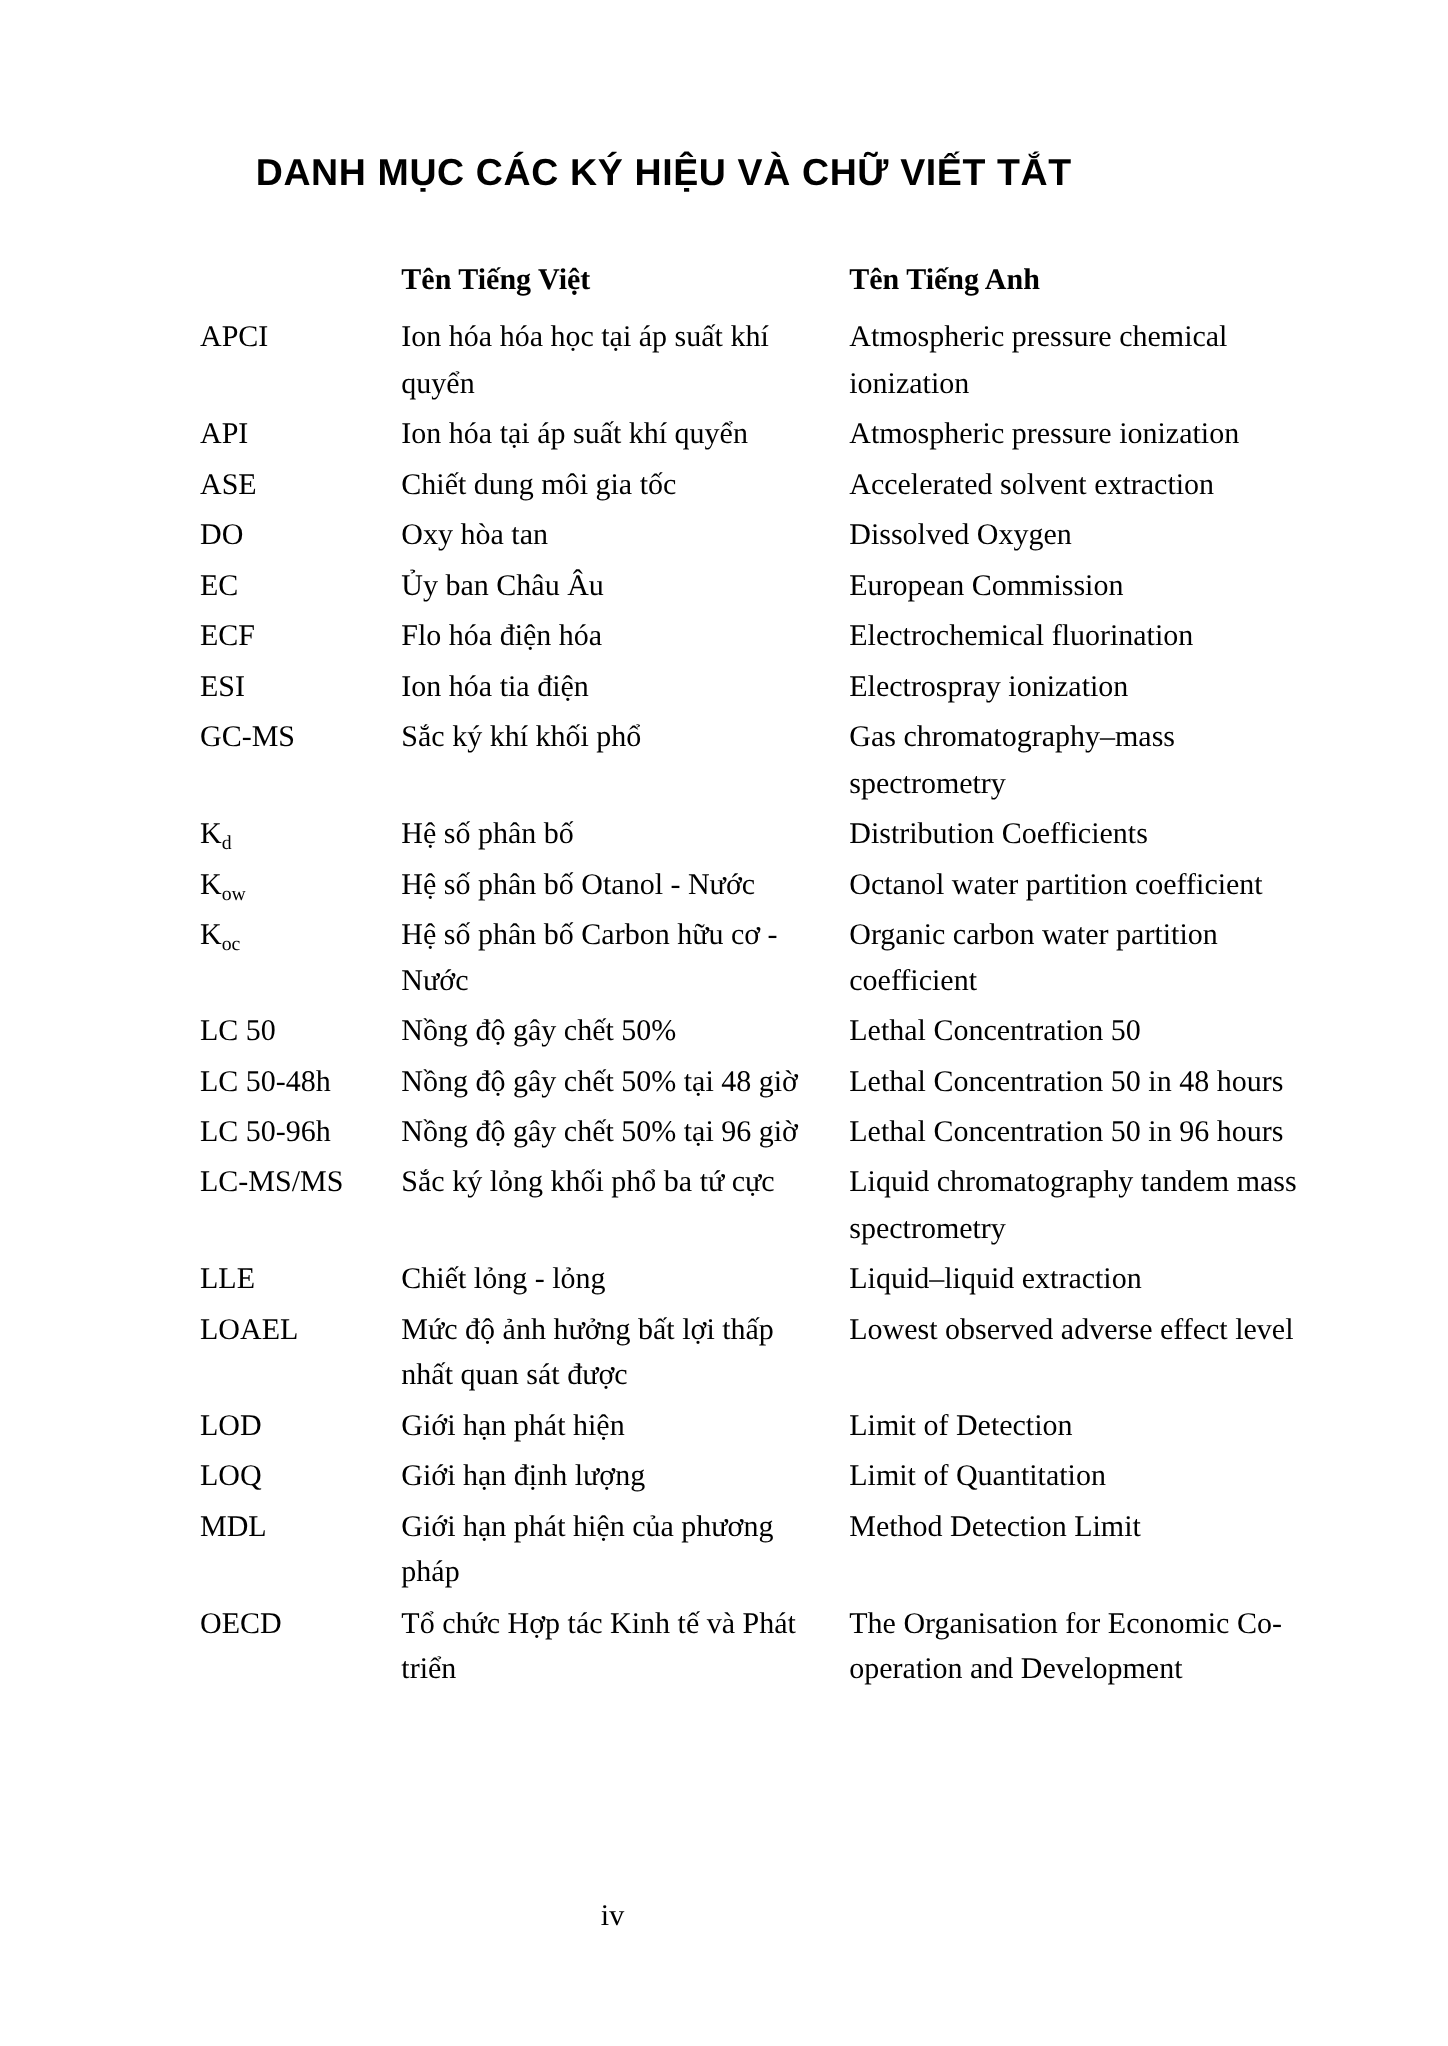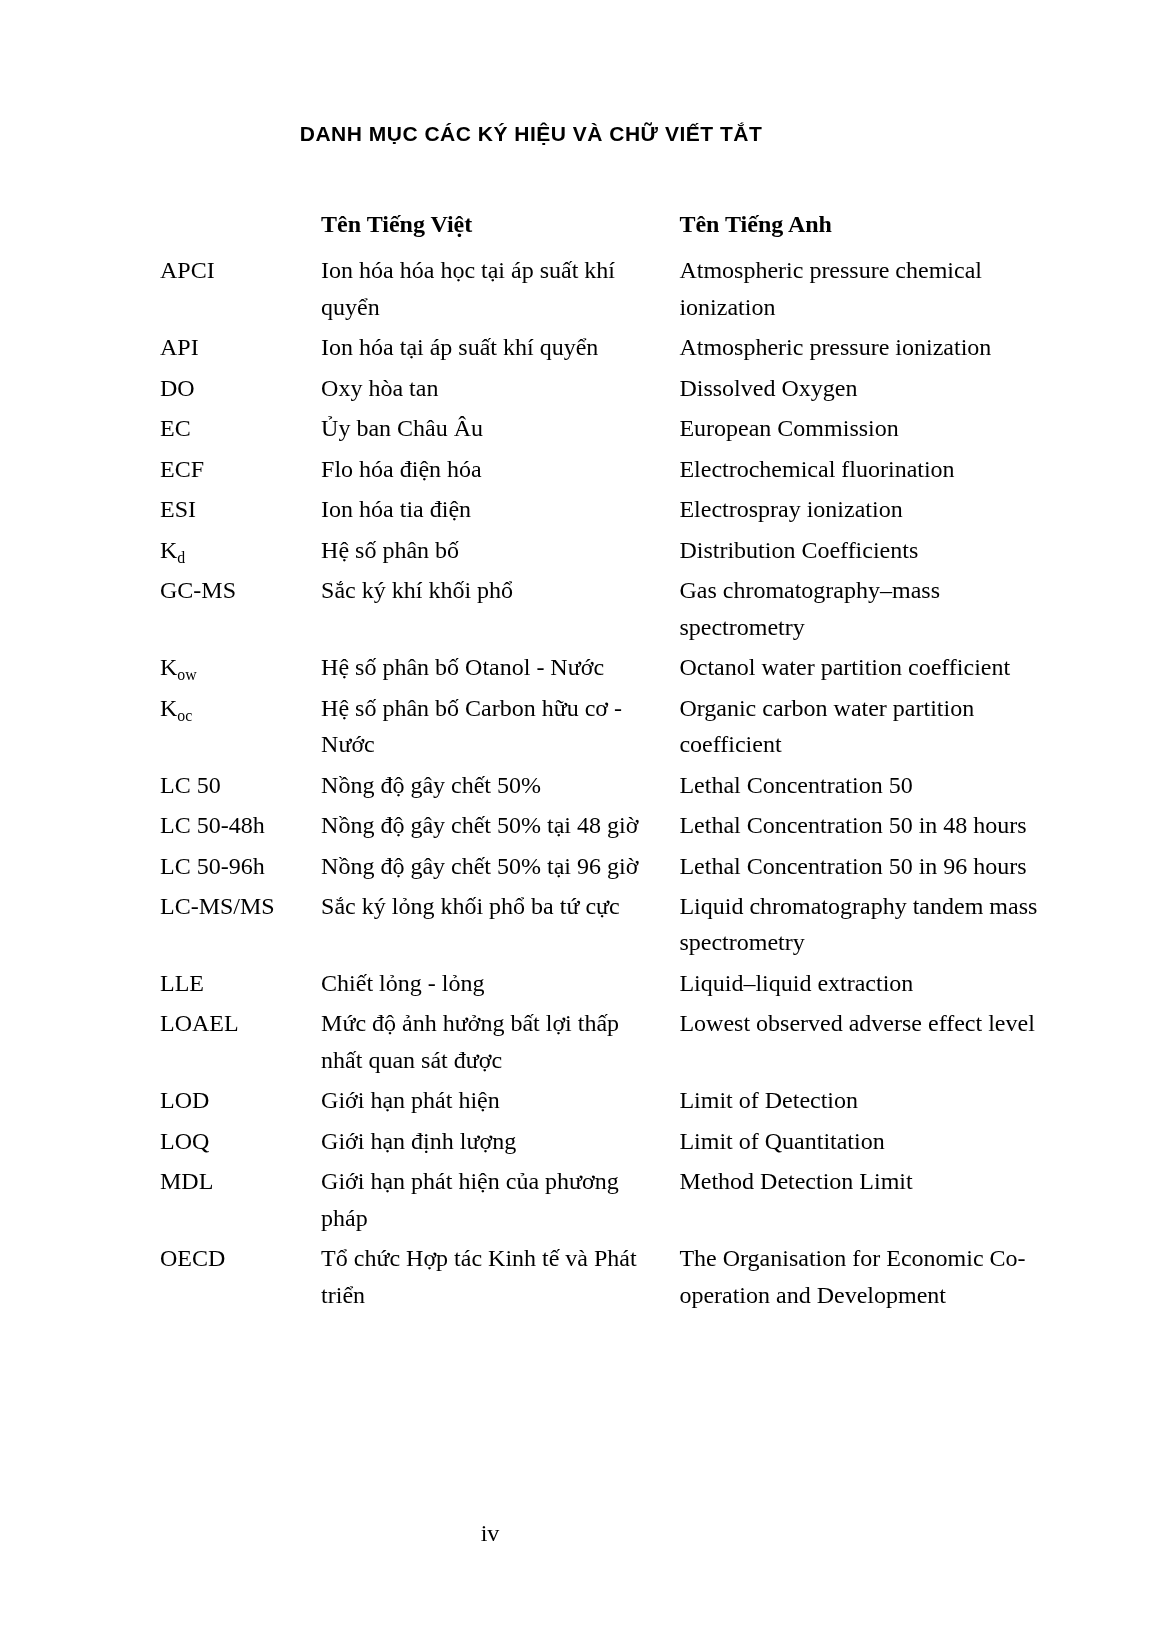--- a/index.html
+++ b/index.html
@@ -18,21 +18,21 @@
     overflow: hidden;
   }
   .doc-title {
     position: absolute;
     top: 122px;
     left: 0;
     width: 1062px;
     text-align: center;
     font-family: "Liberation Sans", sans-serif;
     font-weight: bold;
-    font-size: 21px;
+    font-size: 30px;
     letter-spacing: 0.5px;
   }
   table.abbr {
     position: absolute;
     top: 206px;
     left: 160px;
     width: 880px;
     border-collapse: collapse;
     font-size: 24px;
     line-height: 1.52;
@@ -94,50 +94,55 @@
           <td class="col-abbr">APCI</td>
           <td class="col-vi">Ion hóa hóa học tại áp suất khí quyển</td>
           <td class="col-en">Atmospheric pressure chemical ionization</td>
         </tr>
         <tr>
           <td class="col-abbr">API</td>
           <td class="col-vi">Ion hóa tại áp suất khí quyển</td>
           <td class="col-en">Atmospheric pressure ionization</td>
         </tr>
         <tr>
+          <td class="col-abbr">ASE</td>
+          <td class="col-vi">Chiết dung môi gia tốc</td>
+          <td class="col-en">Accelerated solvent extraction</td>
+        </tr>
+        <tr>
           <td class="col-abbr">DO</td>
           <td class="col-vi">Oxy hòa tan</td>
           <td class="col-en">Dissolved Oxygen</td>
         </tr>
         <tr>
           <td class="col-abbr">EC</td>
           <td class="col-vi">Ủy ban Châu Âu</td>
           <td class="col-en">European Commission</td>
         </tr>
         <tr>
           <td class="col-abbr">ECF</td>
           <td class="col-vi">Flo hóa điện hóa</td>
           <td class="col-en">Electrochemical fluorination</td>
         </tr>
         <tr>
           <td class="col-abbr">ESI</td>
           <td class="col-vi">Ion hóa tia điện</td>
           <td class="col-en">Electrospray ionization</td>
         </tr>
         <tr>
+          <td class="col-abbr">GC-MS</td>
+          <td class="col-vi">Sắc ký khí khối phổ</td>
+          <td class="col-en">Gas chromatography–mass spectrometry</td>
+        </tr>
+        <tr>
           <td class="col-abbr">K<sub>d</sub></td>
           <td class="col-vi">Hệ số phân bố</td>
           <td class="col-en">Distribution Coefficients</td>
         </tr>
         <tr>
-          <td class="col-abbr">GC-MS</td>
-          <td class="col-vi">Sắc ký khí khối phổ</td>
-          <td class="col-en">Gas chromatography–mass spectrometry</td>
-        </tr>
-        <tr>
           <td class="col-abbr">K<sub>ow</sub></td>
           <td class="col-vi">Hệ số phân bố Otanol - Nước</td>
           <td class="col-en">Octanol water partition coefficient</td>
         </tr>
         <tr>
           <td class="col-abbr">K<sub>oc</sub></td>
           <td class="col-vi">Hệ số phân bố Carbon hữu cơ - Nước</td>
           <td class="col-en">Organic carbon water partition coefficient</td>
         </tr>
         <tr>

